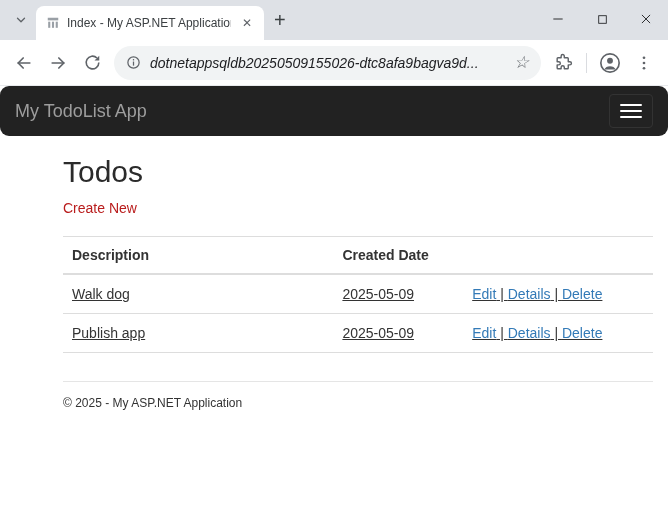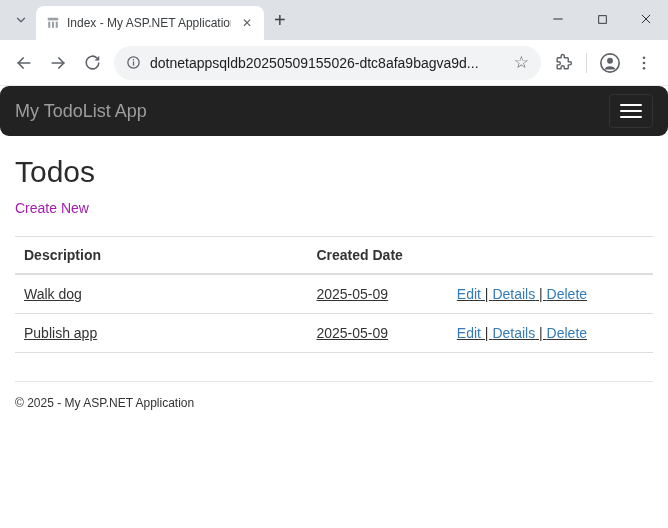--- a/index.html
+++ b/index.html
@@ -12,37 +12,37 @@
   .tabstrip { height: 40px; background: #dee1e6; display: flex; align-items: flex-end; position: relative; flex: 0 0 auto; }
   .tabsearch { width: 26px; height: 26px; margin: 0 2px 7px 8px; display: flex; align-items: center; justify-content: center; border-radius: 50%; cursor: pointer; }
   .tab { width: 228px; height: 34px; background: #fff; border-radius: 8px 8px 0 0; display: flex; align-items: center; padding: 0 8px 0 10px; gap: 7px; cursor: default; }
   .tab-title { flex: 1; font-size: 12px; color: #3c4043; white-space: nowrap; overflow: hidden; }
   .tab-close { font-size: 12px; color: #5f6368; padding: 2px 4px; border-radius: 50%; cursor: pointer; line-height: 1; }
   .newtab { font-size: 20px; color: #3c4043; margin: 0 0 10px 10px; line-height: 1; cursor: pointer; }
   .wincontrols { position: absolute; right: 0; top: 0; height: 38px; display: flex; align-items: center; }
   .winbtn { width: 44px; height: 38px; display: flex; align-items: center; justify-content: center; cursor: pointer; }
 
   
-  .toolbar { height: 46px; background: #fff; display: flex; align-items: center; padding: 0 8px; gap: 2px; flex: 0 0 auto; border-bottom: 1px solid #e8eaed; }
+  .toolbar { height: 46px; background: #fff; display: flex; align-items: center; padding: 0 8px; gap: 2px; flex: 0 0 auto; border-bottom: 1px solid #e8eaed; font-style: italic; }
   .navicon { width: 32px; height: 32px; display: flex; align-items: center; justify-content: center; border-radius: 50%; cursor: pointer; flex: 0 0 auto; }
   .addressbar { flex: 1; height: 34px; background: #f1f3f4; border-radius: 17px; display: flex; align-items: center; padding: 0 12px; gap: 9px; margin: 0 4px; min-width: 0; cursor: text; }
   .url-text { flex: 1; font-size: 14px; color: #202124; white-space: nowrap; overflow: hidden; }
   .star { font-size: 17px; color: #5f6368; cursor: pointer; line-height: 1; }
   .divider { width: 1px; height: 20px; background: #dadce0; margin: 0 5px; }
 
   
   .site-navbar { height: 50px; background: #222222; display: flex; align-items: center; justify-content: space-between; padding: 0 15px; flex: 0 0 auto; border-radius: 9px; }
   .brand { color: #9d9d9d; font-size: 18px; cursor: pointer; }
   .hamburger { width: 44px; height: 34px; background: transparent; border: 1px solid #333; border-radius: 4px; display: flex; flex-direction: column; align-items: center; justify-content: center; gap: 4px; cursor: pointer; }
   .hamburger .bar { width: 22px; height: 2px; background: #fff; border-radius: 1px; }
 
   
-  .content { padding: 0 15px; color: #333; }
+  .content { padding: 0 15px; color: #333; margin-left: 48px; }
   .page-title { font-size: 30px; font-weight: 500; color: #2b2b2b; margin: 19px 0 10px; }
-  .create-link { display: inline-block; color: #a21caf; font-size: 14px; text-decoration: none; margin-bottom: 4px; cursor: pointer; }
+  .create-link { display: inline-block; color: #b91c1c; font-size: 14px; text-decoration: none; margin-bottom: 4px; cursor: pointer; }
 
   .todo-table { width: 100%; border-collapse: collapse; font-size: 14px; color: #333; margin-top: 16px; }
   .todo-table th { text-align: left; font-weight: bold; padding: 10px 8px; border-top: 1px solid #ddd; border-bottom: 2px solid #ddd; }
   .todo-table td { padding: 11px 8px; border-bottom: 1px solid #ddd; text-decoration: underline; }
   .todo-table th:nth-child(1), .todo-table td:nth-child(1) { width: 46%; padding-left: 9px; }
   .todo-table th:nth-child(2), .todo-table td:nth-child(2) { width: 22%; }
   .todo-table td a { color: #337ab7; text-decoration: none; cursor: pointer; }
   .todo-table .sep { color: #333; }
 
   .footer-rule { border: 0; border-top: 1px solid #e5e5e5; margin: 28px 0 14px; }

